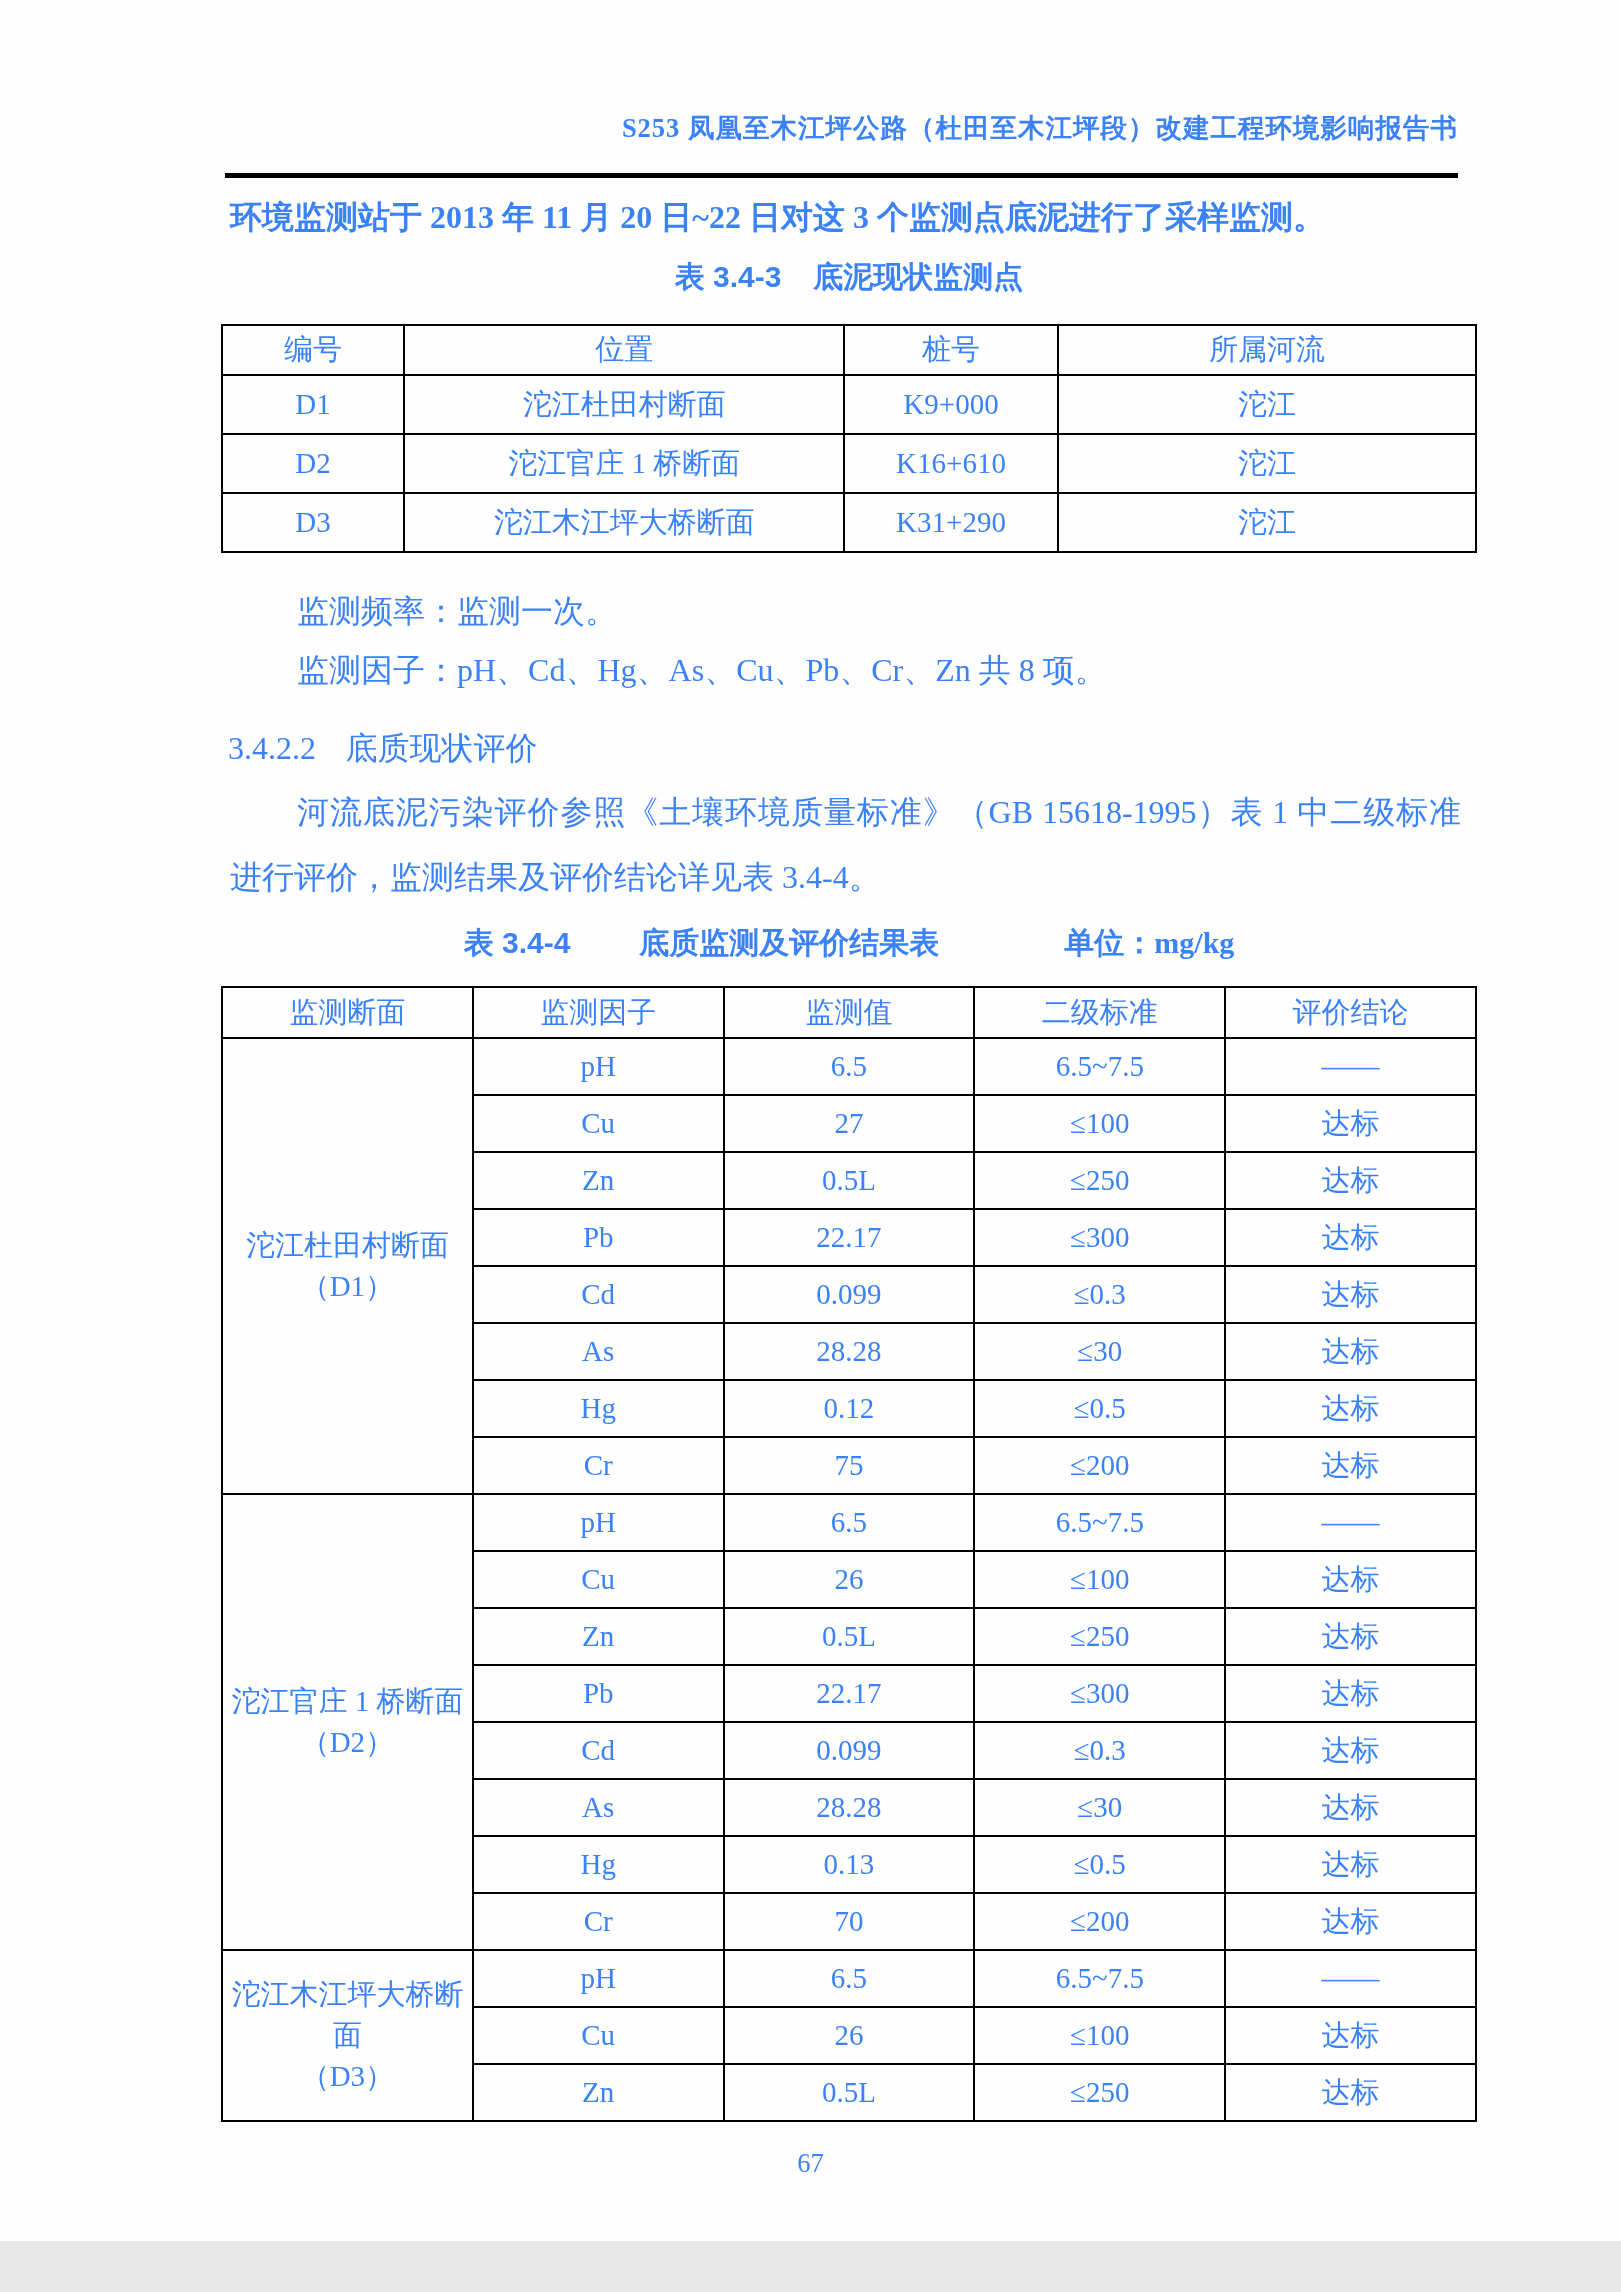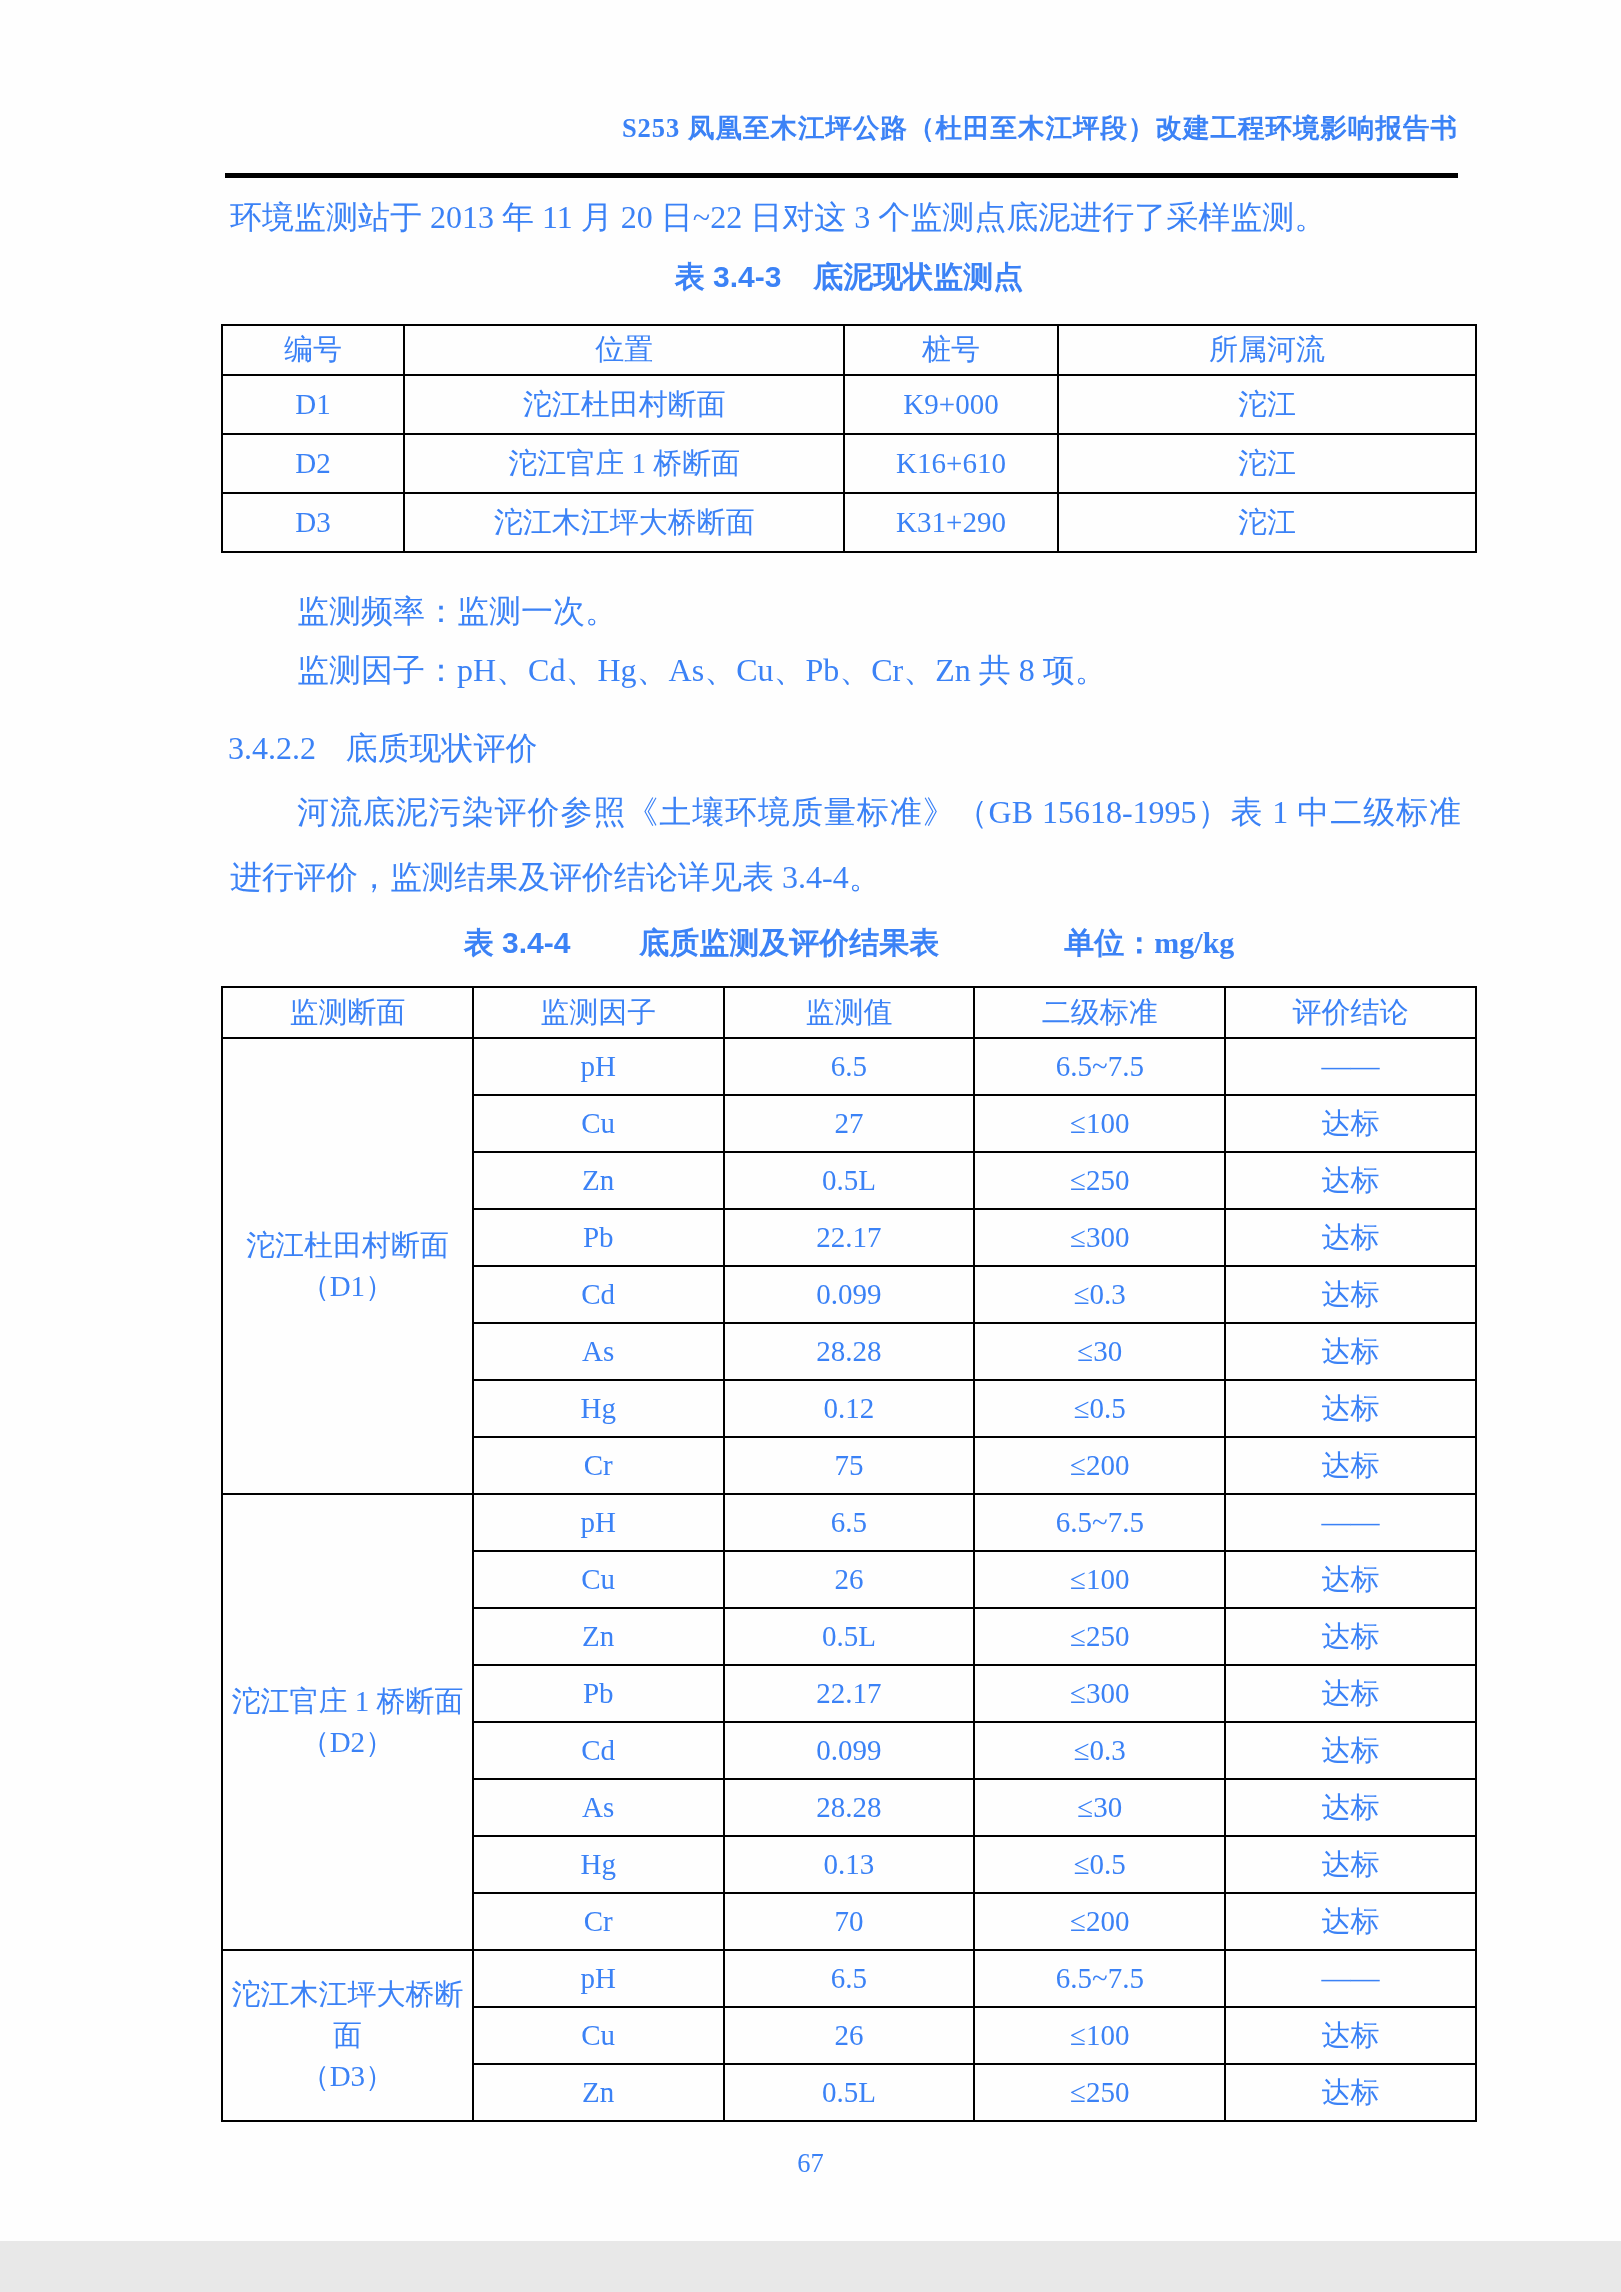--- a/index.html
+++ b/index.html
@@ -17,21 +17,21 @@
     white-space:nowrap;
   }
   .header-rule{
     position:absolute;top:173px;left:225px;width:1233px;height:4.9px;
     background:#000;
   }
   .para{
     position:absolute;left:230px;width:1231px;
     font-size:32px;line-height:43px;
   }
-  #p-intro{top:196px;}
+  #p-intro{top:196px;font-weight:bold;}
   #p-frequency{top:584px;padding-left:67px;margin-top:6px;}
   #p-factors{top:649px;padding-left:67px;}
   #p-eval{top:780px;text-indent:67px;line-height:65px;text-align:justify;}
   .section-heading{
     position:absolute;left:228px;top:727px;
     font-size:32px;white-space:nowrap;font-family:Liberation Serif, serif;
   }
   .section-heading .num{margin-right:21.6px;}
   .caption{
     position:absolute;left:221px;width:1256px;

